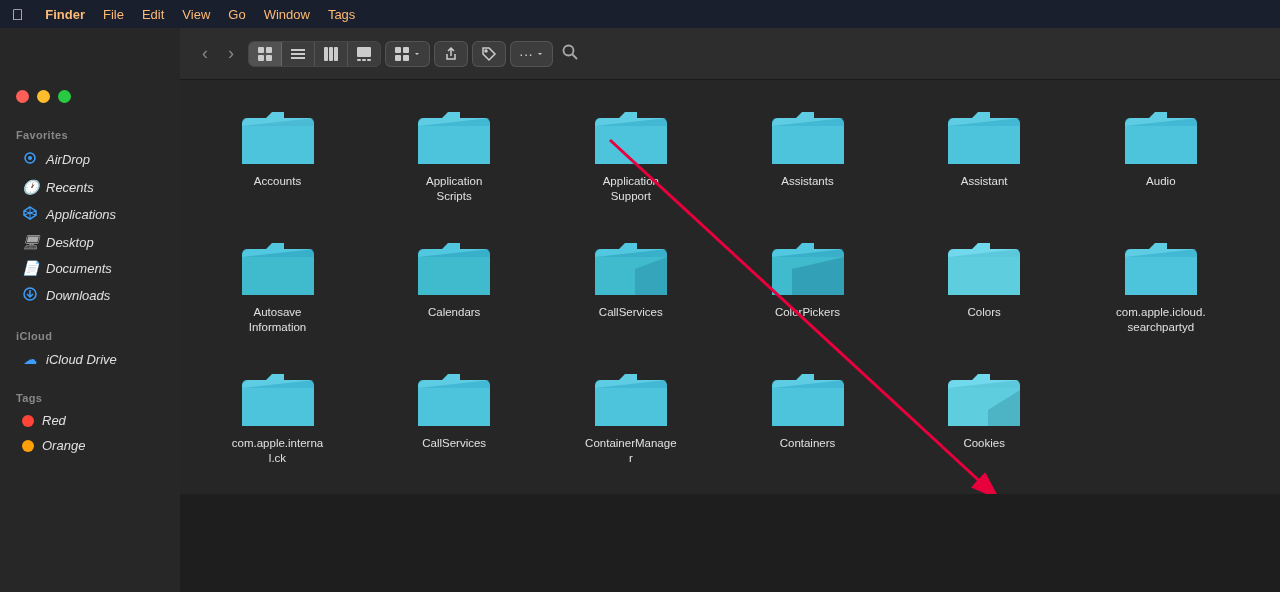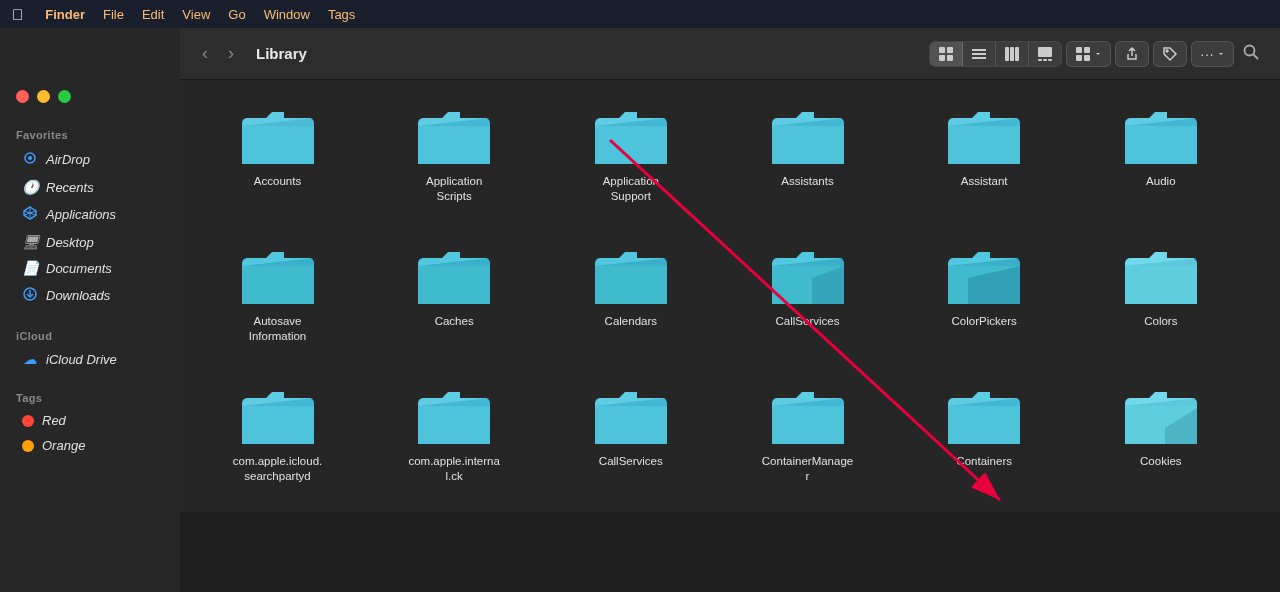--- a/index.html
+++ b/index.html
@@ -128,21 +128,21 @@
       flex: 1;
       background: #262626;
       overflow-y: auto;
       padding: 20px;
     }
 
     
     .folder-grid {
       display: grid;
       grid-template-columns: repeat(6, 1fr);
-      gap: 28px 0;
+      gap: 19px 0;
     }
 
     .folder-item {
       display: flex;
       flex-direction: column;
       align-items: center;
       gap: 6px;
       padding: 8px 4px;
       border-radius: 8px;
       cursor: pointer;
@@ -272,21 +272,20 @@
       <span class="tag-dot" style="background:#ff9f0a; width:12px;height:12px;border-radius:50%;display:inline-block;"></span>
       <span>Orange</span>
     </div>
   </div>
 
   <div class="content-wrapper">
 
     <div class="toolbar">
       <button class="nav-btn">‹</button>
       <button class="nav-btn">›</button>
-      <span class="window-title">Library</span>
       <div class="toolbar-actions">
         <div class="toolbar-btn-group">
           <button class="toolbar-btn active" title="Icon View">
             <svg width="16" height="16" viewBox="0 0 16 16" fill="currentColor">
                 <rect x="1" y="1" width="6" height="6" rx="1"></rect>
                 <rect x="9" y="1" width="6" height="6" rx="1"></rect>
                 <rect x="1" y="9" width="6" height="6" rx="1"></rect>
                 <rect x="9" y="9" width="6" height="6" rx="1"></rect>
               </svg>
           </button>
@@ -444,30 +443,20 @@
             <svg viewBox="0 0 72 60" width="72" height="60">
               <rect x="0" y="10" width="72" height="46" rx="5" fill="#3aafca"></rect>
               <path d="M0 18 Q0 10 8 10 L24 10 L30 4 L42 4 L42 10 L72 10" fill="#52c8e0"></path>
               <rect x="0" y="18" width="72" height="38" rx="0" fill="#40bbce"></rect>
             </svg>
           </div>
           <span class="folder-label" style="white-space:pre-line;">Autosave
 Information</span>
         </div>
 
-        <div class="folder-item">
-          <div class="folder-icon">
-            <svg viewBox="0 0 72 60" width="72" height="60">
-              <rect x="0" y="10" width="72" height="46" rx="5" fill="#3aafca"></rect>
-              <path d="M0 18 Q0 10 8 10 L24 10 L30 4 L42 4 L42 10 L72 10" fill="#52c8e0"></path>
-              <rect x="0" y="18" width="72" height="38" rx="0" fill="#40bbce"></rect>
-            </svg>
-          </div>
-          <span class="folder-label">Caches</span>
-        </div>
 
         <div class="folder-item">
           <div class="folder-icon">
             <svg viewBox="0 0 72 60" width="72" height="60">
               <rect x="0" y="10" width="72" height="46" rx="5" fill="#3aafca"></rect>
               <path d="M0 18 Q0 10 8 10 L24 10 L30 4 L42 4 L42 10 L72 10" fill="#52c8e0"></path>
               <rect x="0" y="18" width="72" height="38" rx="0" fill="#40bbce"></rect>
             </svg>
           </div>
           <span class="folder-label">Calendars</span>

